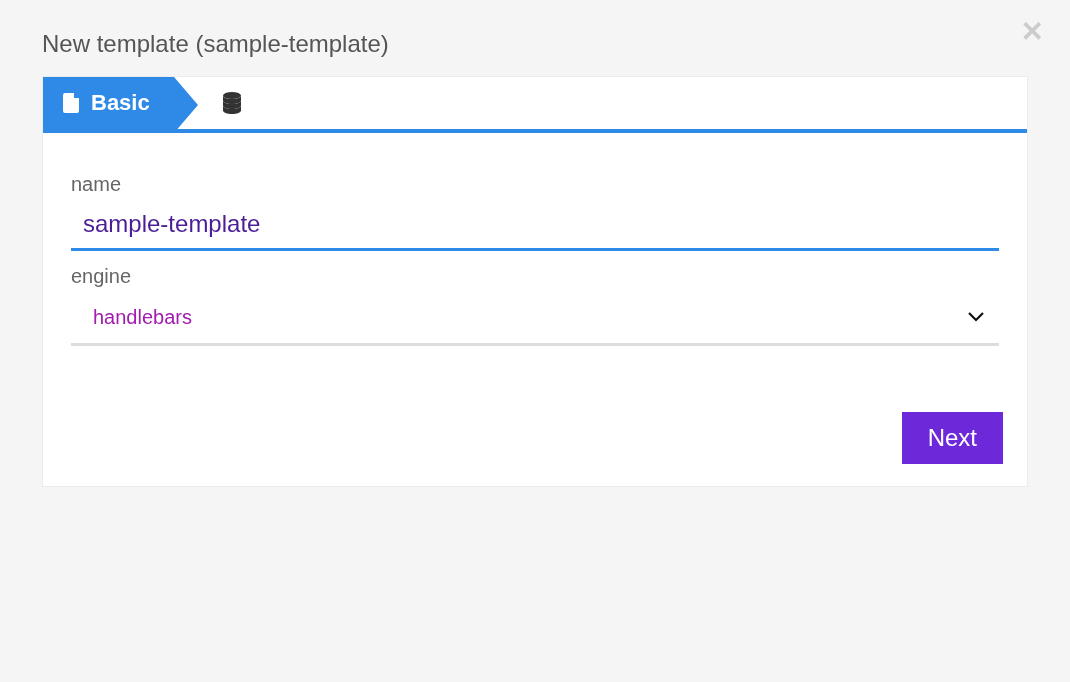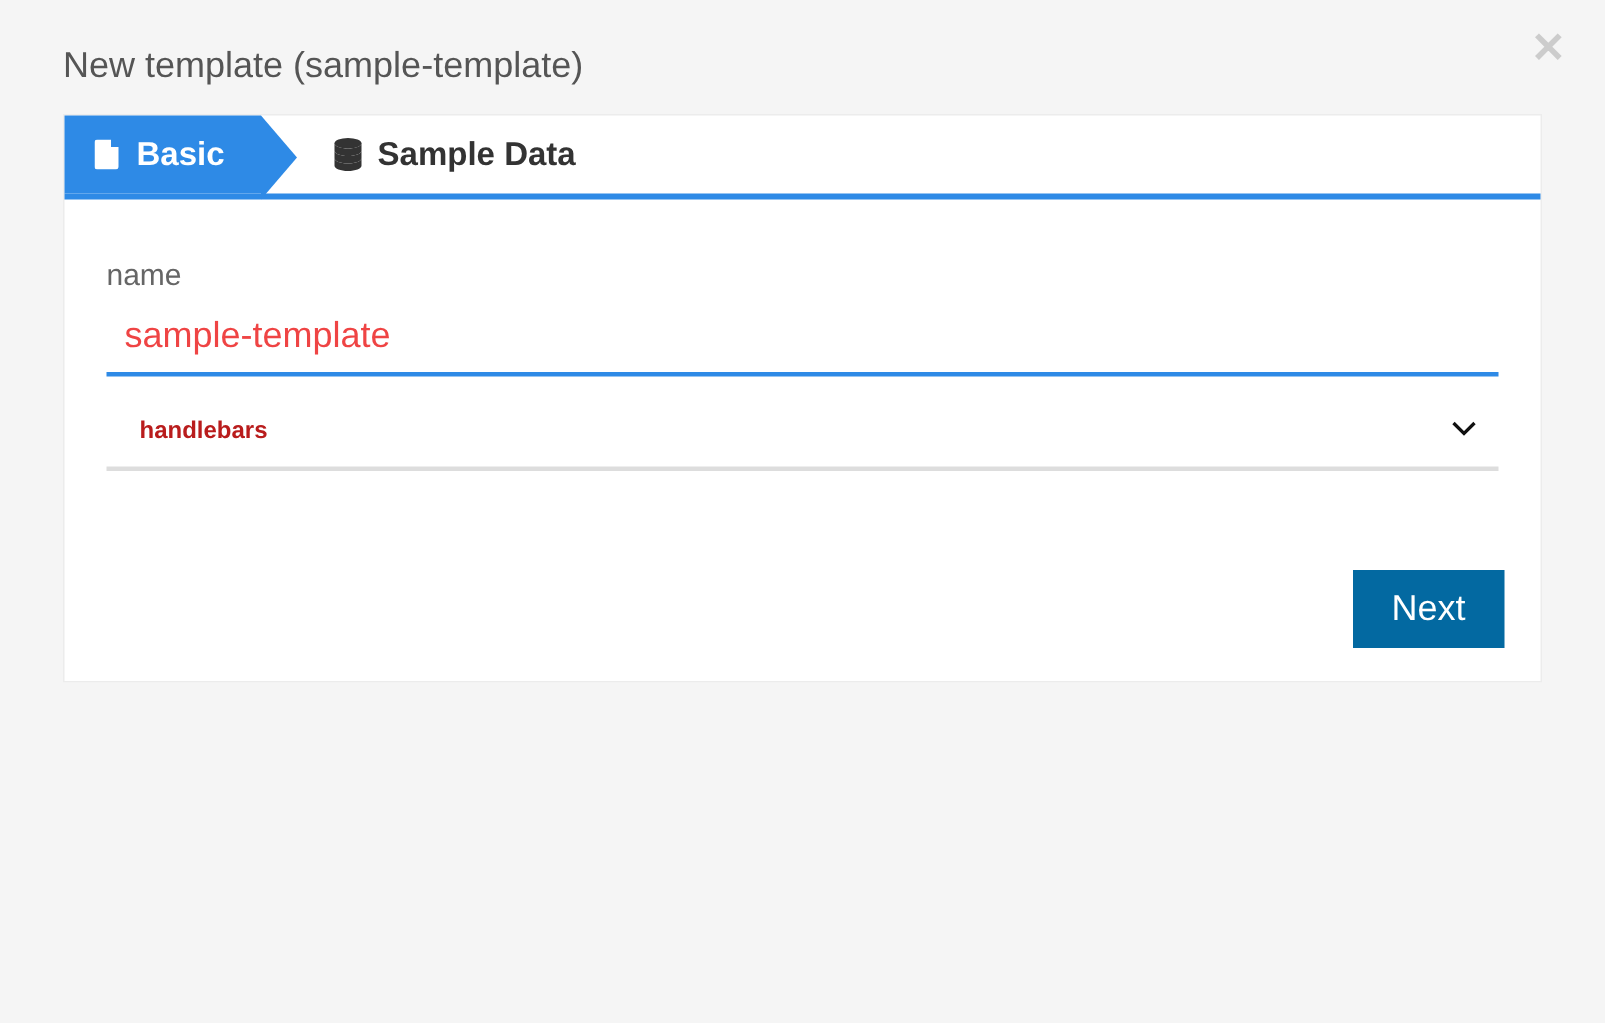--- a/index.html
+++ b/index.html
@@ -91,50 +91,50 @@
       display: block;
     }
     .text-input {
       width: 100%;
       font-size: 24px;
       font-weight: 400;
       padding: 10px 12px;
       border: none;
       outline: none;
       border-bottom: 3px solid #2e8ae6;
-      color: #ef4444;
+      color: #4c1d95;
       font-family: inherit;
     }
     .select-wrap {
       position: relative;
       border-bottom: 3px solid #ddd;
     }
     .select-value {
       width: 100%;
-      font-size: 16px;
-      font-weight: 700;
+      font-size: 20px;
+      font-weight: 400;
       padding: 14px 40px 14px 22px;
-      color: #b91c1c;
+      color: #a21caf;
       background: transparent;
       cursor: pointer;
     }
     .select-wrap .chevron {
       position: absolute;
       right: 14px;
       top: 50%;
       transform: translateY(-50%);
       pointer-events: none;
     }
     .footer {
       display: flex;
       justify-content: flex-end;
       padding: 20px 24px 22px 24px;
     }
     .next-btn {
-      background: #0369a1;
+      background: #6d28d9;
       color: #fff;
       border: none;
       font-size: 24px;
       font-weight: 400;
       padding: 12px 26px;
       cursor: pointer;
       font-family: inherit;
     }
   </style>
 </head>
@@ -157,32 +157,32 @@
     </div>
     <div class="tab inactive">
       <span class="icon">
         <svg width="20" height="22" viewBox="0 0 20 22" fill="#333">
           <ellipse cx="10" cy="3.5" rx="9" ry="3.5"></ellipse>
           <path d="M1 3.5 v5 c0 1.93 4.03 3.5 9 3.5 s9 -1.57 9 -3.5 v-5 c0 1.93 -4.03 3.5 -9 3.5 s-9 -1.57 -9 -3.5 z"></path>
           <path d="M1 8.5 v5 c0 1.93 4.03 3.5 9 3.5 s9 -1.57 9 -3.5 v-5 c0 1.93 -4.03 3.5 -9 3.5 s-9 -1.57 -9 -3.5 z"></path>
           <path d="M1 13.5 v5 c0 1.93 4.03 3.5 9 3.5 s9 -1.57 9 -3.5 v-5 c0 1.93 -4.03 3.5 -9 3.5 s-9 -1.57 -9 -3.5 z"></path>
         </svg>
       </span>
-      <span>Sample Data</span>
     </div>
   </div>
 
   <div class="form-area">
 
     <div class="field">
       <label class="field-label">name</label>
       <input type="text" class="text-input" value="sample-template" style="">
     </div>
 
     <div class="field">
+      <label class="field-label">engine</label>
       <div class="select-wrap">
         <div class="select-value">handlebars</div>
         <span class="chevron">
           <svg width="18" height="12" viewBox="0 0 18 12" fill="none" stroke="#111" stroke-width="2.2">
             <polyline points="2,2 9,9 16,2"></polyline>
           </svg>
         </span>
       </div>
     </div>
 

